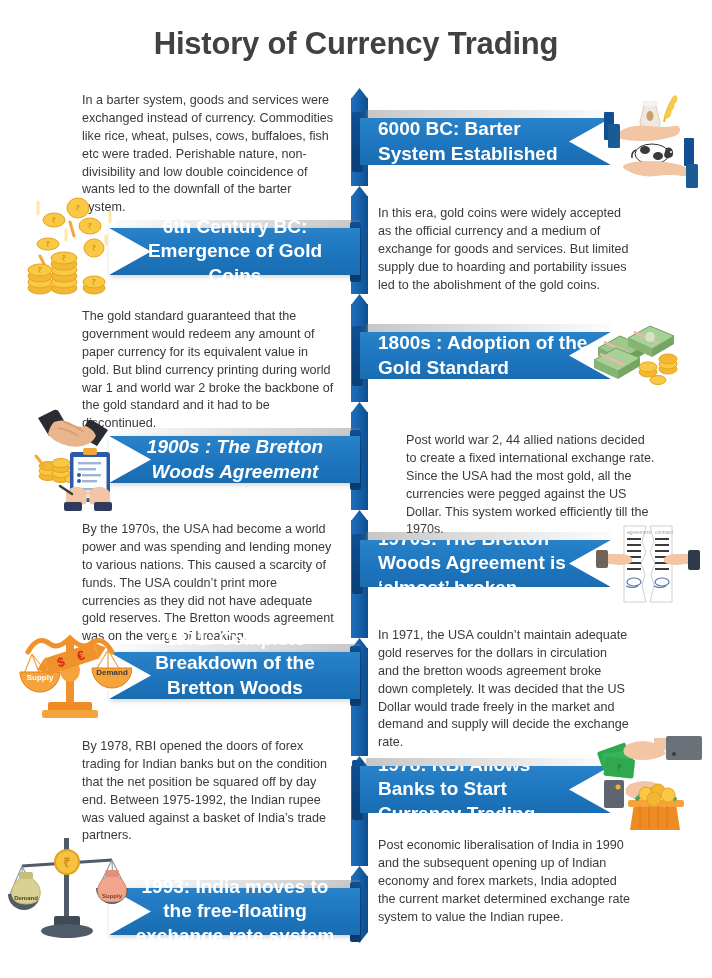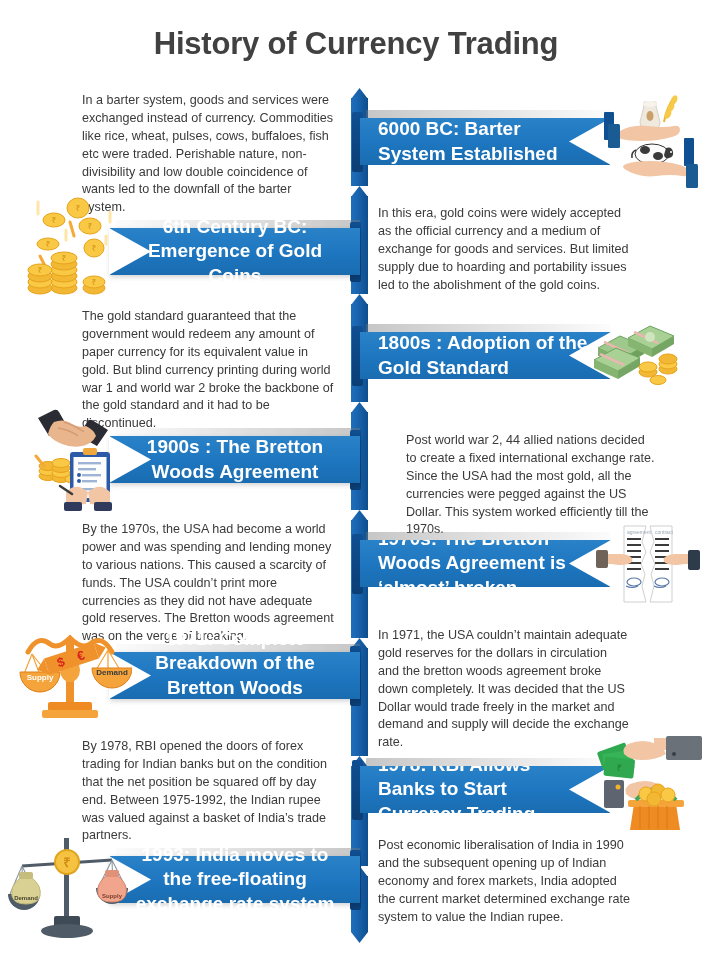--- a/index.html
+++ b/index.html
@@ -290,21 +290,21 @@
         <ellipse cx="76" cy="42" rx="9" ry="5" fill="#f9c945"></ellipse>
         <ellipse cx="76" cy="37" rx="9" ry="5" fill="#f2b733"></ellipse>
         <ellipse cx="66" cy="58" rx="8" ry="4.5" fill="#f9c945"></ellipse>
       </g>
     </svg>
   </div>
 </div>
 
 <div class="event">
   <div class="para right" style="top:432px;margin-left:28px;">Post world war 2, 44 allied nations decided to create a fixed international exchange rate. Since the USA had the most gold, all the currencies were pegged against the US Dollar. This system worked efficiently till the 1970s.</div>
-  <div style="position:absolute;top:436px;left:0;width:712px;height:47px;">
+  <div style="position:absolute;top:436px;left:0;width:712px;height:47px;font-style:italic;">
     <div class="shadowbar l"></div>
     <div class="tab l"></div>
     <div class="banner left">1900s : The Bretton Woods Agreement</div>
   </div>
 
   <div class="art" style="left:14px;top:400px;">
     <svg width="115" height="112" viewBox="0 0 115 112">
 
       <g>
         <path d="M24 18 l16 -8 a4 4 0 0 1 5 2 l8 14 -18 10 -11 -18 z" fill="#2b2b33"></path>
@@ -493,21 +493,21 @@
           <circle cx="36" cy="9" r="7" fill="#f9c945"></circle>
           <circle cx="22" cy="13" r="7" fill="#f2b733"></circle>
         </g>
       </g>
     </svg>
   </div>
 </div>
 
 <div class="event">
   <div class="para right" style="top:837px;">Post economic liberalisation of India in 1990 and the subsequent opening up of Indian economy and forex markets, India adopted the current market determined exchange rate system to value the Indian rupee.</div>
-  <div style="position:absolute;top:856px;left:0;width:712px;height:47px;">
+  <div style="position:absolute;top:888px;left:0;width:712px;height:47px;">
     <div class="shadowbar l"></div>
     <div class="tab l"></div>
     <div class="banner left">1993: India moves to the free-floating exchange rate system</div>
   </div>
 
   <div class="art" style="left:8px;top:828px;">
     <svg width="122" height="112" viewBox="0 0 122 112">
 
       <rect x="56" y="10" width="5" height="82" fill="#4f5b66"></rect>
       <rect x="46" y="88" width="26" height="12" rx="2" fill="#3e4a55"></rect>

